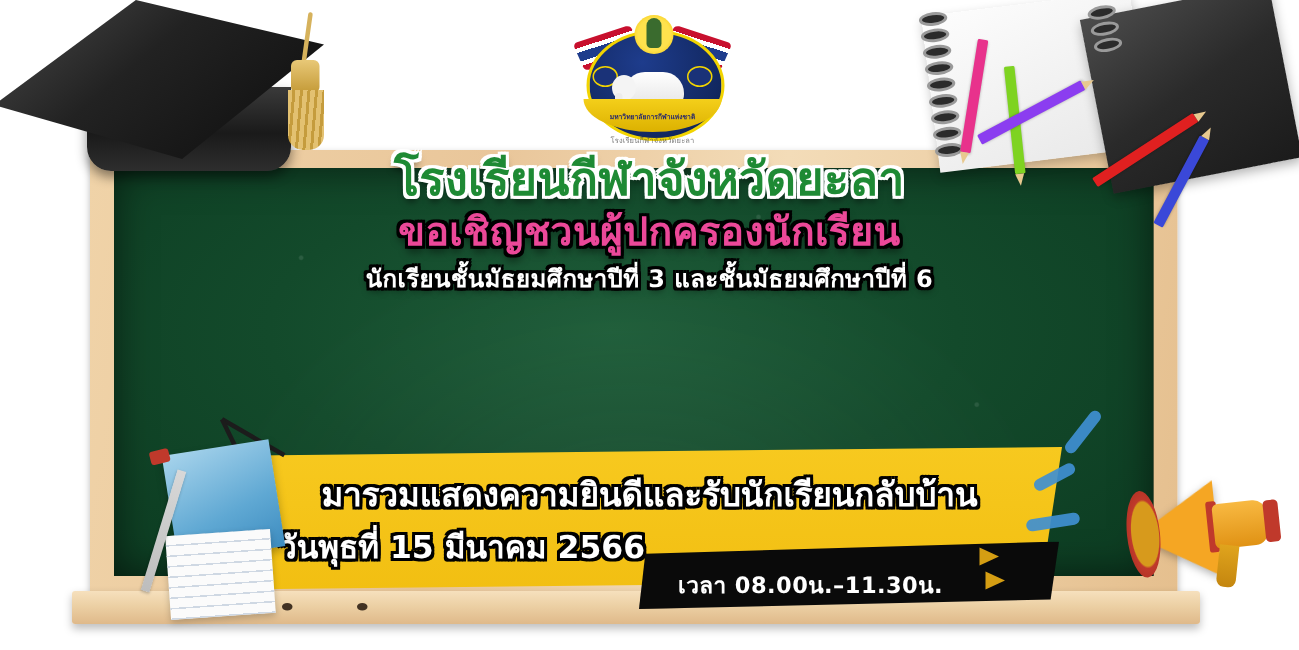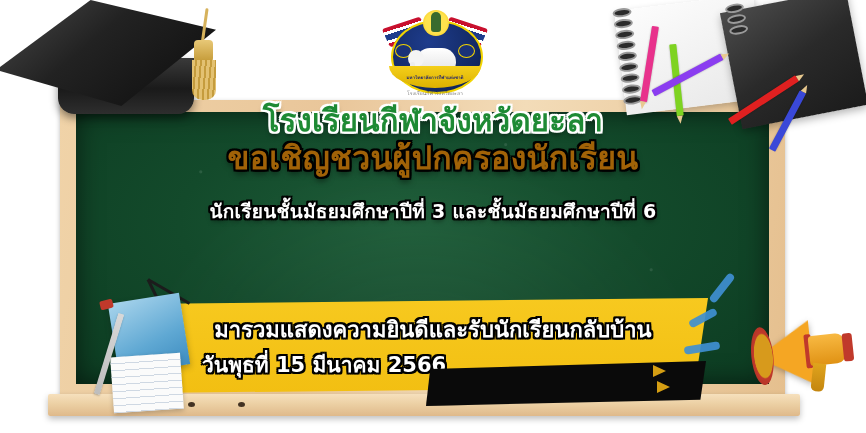--- a/index.html
+++ b/index.html
@@ -27,43 +27,43 @@
       border-radius:2px;box-shadow:0 3px 6px rgba(0,0,0,.25);}
   .tray-dot{position:absolute;top:8px;width:7px;height:5px;border-radius:50%;background:#24160c;opacity:.85;}
 
   
   .lines{position:absolute;left:0;top:104px;width:866px;text-align:center;z-index:6;}
   .tline{font-weight:bold;letter-spacing:.3px;line-height:1.06;white-space:nowrap;}
   .l1{font-size:31px;color:#1e8a34;
       text-shadow:-2px 0 #fff,2px 0 #fff,0 -2px #fff,0 2px #fff,
                   -2px -2px #fff,2px -2px #fff,-2px 2px #fff,2px 2px #fff,
                   0 4px 5px rgba(0,0,0,.55);margin-bottom:5px;}
-  .l2{font-size:32px;color:#a16207;
+  .l2{font-size:26px;color:#ec4899;
       text-shadow:-2px 0 #000,2px 0 #000,0 -2px #000,0 2px #000,
                   -2px -2px #000,2px -2px #000,-2px 2px #000,2px 2px #000,
-                  0 4px 6px rgba(0,0,0,.6);margin-bottom:25px;}
+                  0 4px 6px rgba(0,0,0,.6);margin-bottom:9px;}
   .l3{font-size:27px;color:#ffffff;
       text-shadow:-2px 0 #000,2px 0 #000,0 -2px #000,0 2px #000,
                   -2px -2px #000,2px -2px #000,-2px 2px #000,2px 2px #000,
                   0 3px 5px rgba(0,0,0,.55);margin-bottom:8px;}
-  .l4{font-size:19px;color:#ffffff;
+  .l4{font-size:16px;color:#ffffff;
       text-shadow:-2px 0 #000,2px 0 #000,0 -2px #000,0 2px #000,
                   -2px -2px #000,2px -2px #000,-2px 2px #000,2px 2px #000,
                   0 3px 5px rgba(0,0,0,.55);}
 
   
   .yband{position:absolute;left:148px;top:298px;width:560px;height:95px;z-index:7;
       background:linear-gradient(180deg,#f7c91f 0%,#f2bf12 100%);
       clip-path:polygon(2.2% 6%,100% 0%,97.6% 94%,0% 100%);
       box-shadow:0 3px 6px rgba(0,0,0,.35);}
   .yb-txt{position:absolute;z-index:8;color:#ffffff;font-weight:bold;white-space:nowrap;
       text-shadow:-2px 0 #000,2px 0 #000,0 -2px #000,0 2px #000,
                   -2px -2px #000,2px -2px #000,-2px 2px #000,2px 2px #000;}
   .yb1{left:0;top:312px;width:866px;text-align:center;font-size:22px;}
-  .yb2{left:202px;top:348px;font-size:21px;}
+  .yb2{left:186px;top:348px;font-size:21px;}
 
   
   .bbanner{position:absolute;left:426px;top:361px;width:280px;height:45px;z-index:9;
       background:#0a0a0a;clip-path:polygon(1.5% 18%,100% 0%,98% 86%,0% 100%);
       box-shadow:0 3px 6px rgba(0,0,0,.4);}
   .bb-txt{position:absolute;left:452px;top:378px;z-index:10;color:#ffffff;
       font-size:15px;font-weight:bold;white-space:nowrap;letter-spacing:.3px;}
   .arrow{position:absolute;z-index:10;width:0;height:0;border-style:solid;}
   .arrow.a1{left:653px;top:365px;border-width:6px 0 6px 13px;
       border-color:transparent transparent transparent #e0a714;opacity:.95;}
@@ -245,20 +245,21 @@
     <div class="tline l1">โรงเรียนกีฬาจังหวัดยะลา</div>
     <div class="tline l2">ขอเชิญชวนผู้ปกครองนักเรียน</div>
     <div class="tline l4">นักเรียนชั้นมัธยมศึกษาปีที่ 3 และชั้นมัธยมศึกษาปีที่ 6</div>
   </div>
 
   <div class="yband"></div>
   <div class="yb-txt yb1">มารวมแสดงความยินดีและรับนักเรียนกลับบ้าน</div>
   <div class="yb-txt yb2">วันพุธที่ 15 มีนาคม 2566</div>
 
   <div class="bbanner"></div>
+  <div class="bb-txt">เวลา 08.00น.–11.30น.</div>
   <div class="arrow a1"></div>
   <div class="arrow a2"></div>
 
   <div class="sline s1"></div>
   <div class="sline s2"></div>
   <div class="sline s3"></div>
   <div class="mega">
     <div class="m-cone"></div>
     <div class="m-rim"></div>
     <div class="m-band"></div>

